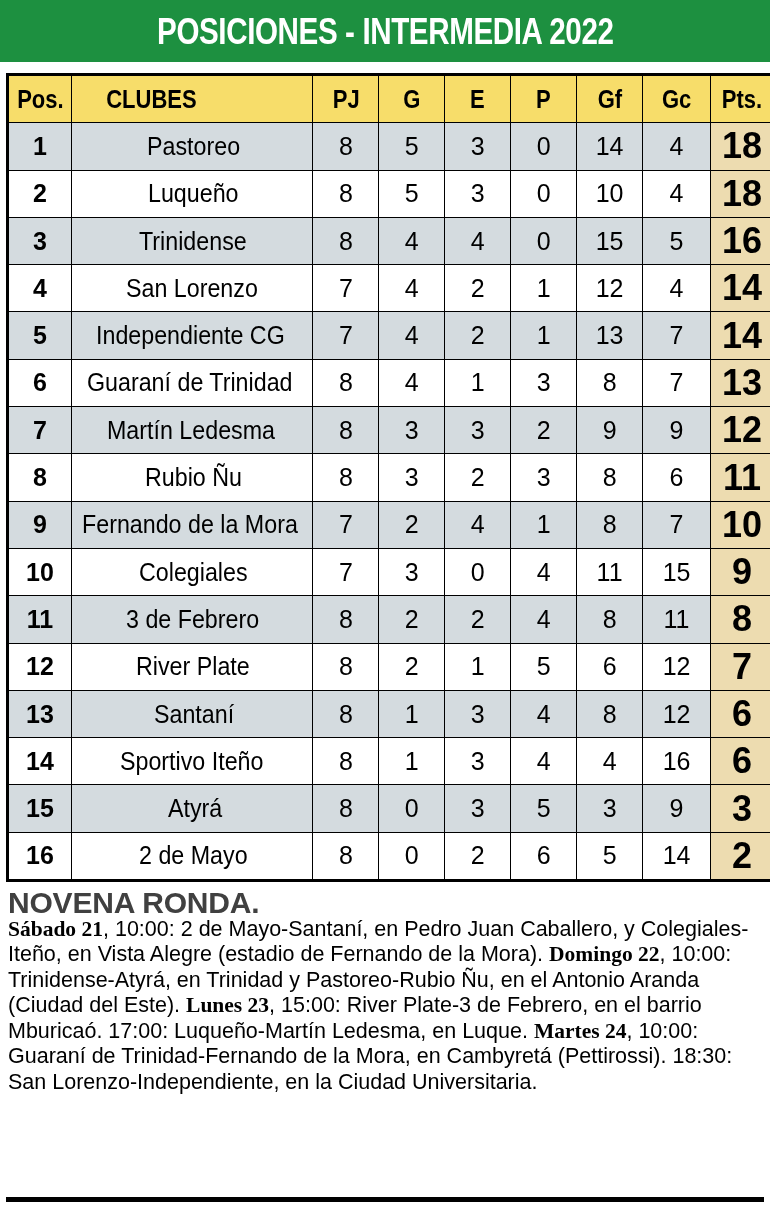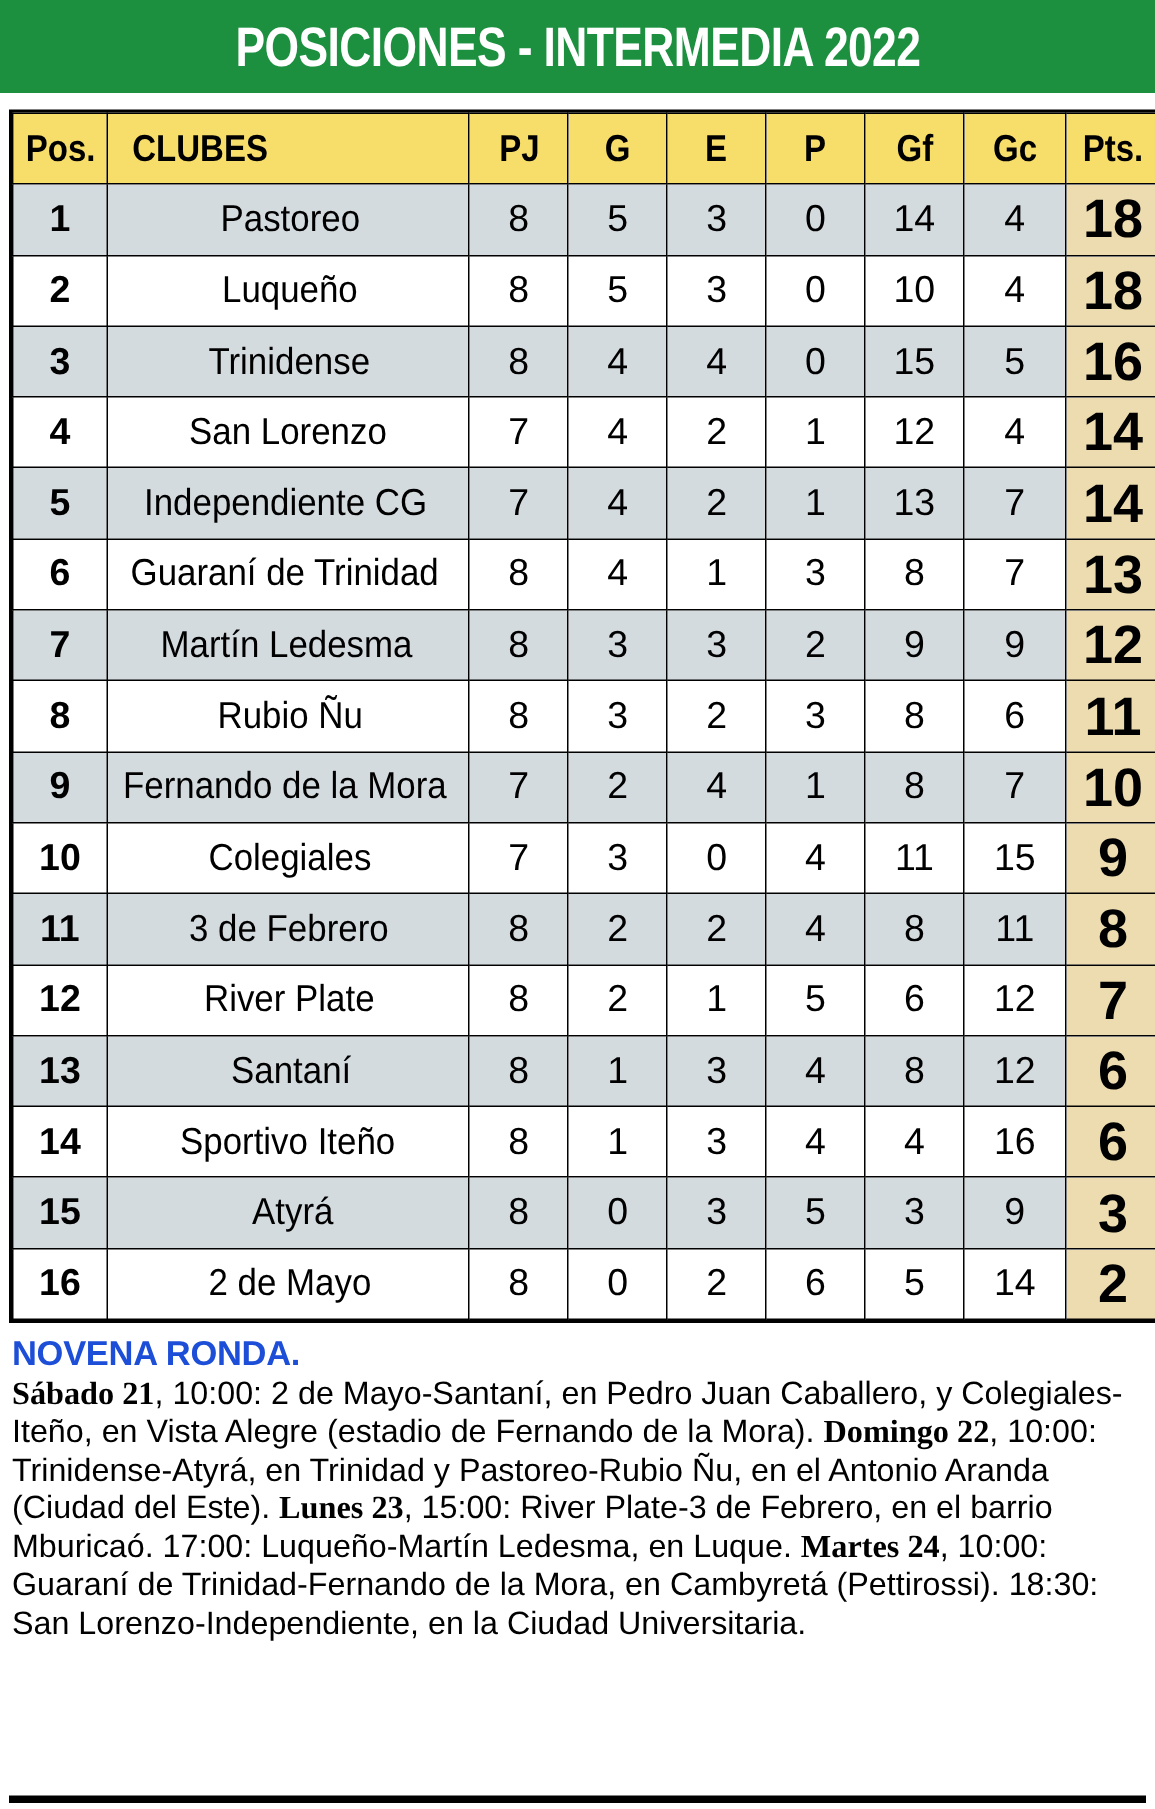--- a/index.html
+++ b/index.html
@@ -60,21 +60,21 @@
   col.c-gc{width:67px;}
   col.c-pts{width:62px;}
 
   thead th{
     background:#f7dd6a;
     font-weight:bold;
     font-size:24px;
     transform:none;
   }
   thead th .hl{display:inline-block;transform:scaleX(0.88);}
-  thead th.clubes{text-align:left;padding-left:10px;}
+  thead th.clubes{text-align:left;padding-left:28px;}
 
   tbody td.pos{
     font-weight:bold;
     font-size:25px;
   }
   tbody td.club{
     text-align:center;
     padding-left:10px;
     font-size:25px;
     font-weight:normal;
@@ -92,23 +92,23 @@
   tr.plain td.pts{background:#eddcb0;}
 
   
   .notes{
     margin:8px 8px 0 8px;
     font-size:21.5px;
     line-height:25.5px;
     color:#000;
   }
   .notes .ronda{
-    color:#1d4ed8;
-    font-weight:bold;
-    font-size:23px;
+    color:#404040;
+    font-weight:bold;
+    font-size:30px;
     letter-spacing:-0.2px;
     display:block;
     margin-bottom:1px;
   }
   .notes p{margin:0;}
   .notes b{font-weight:bold;font-family:Liberation Serif, serif;}
   .bottom-rule{
     position:absolute;
     left:6px;right:6px;bottom:4px;
     height:5px;background:#000;

